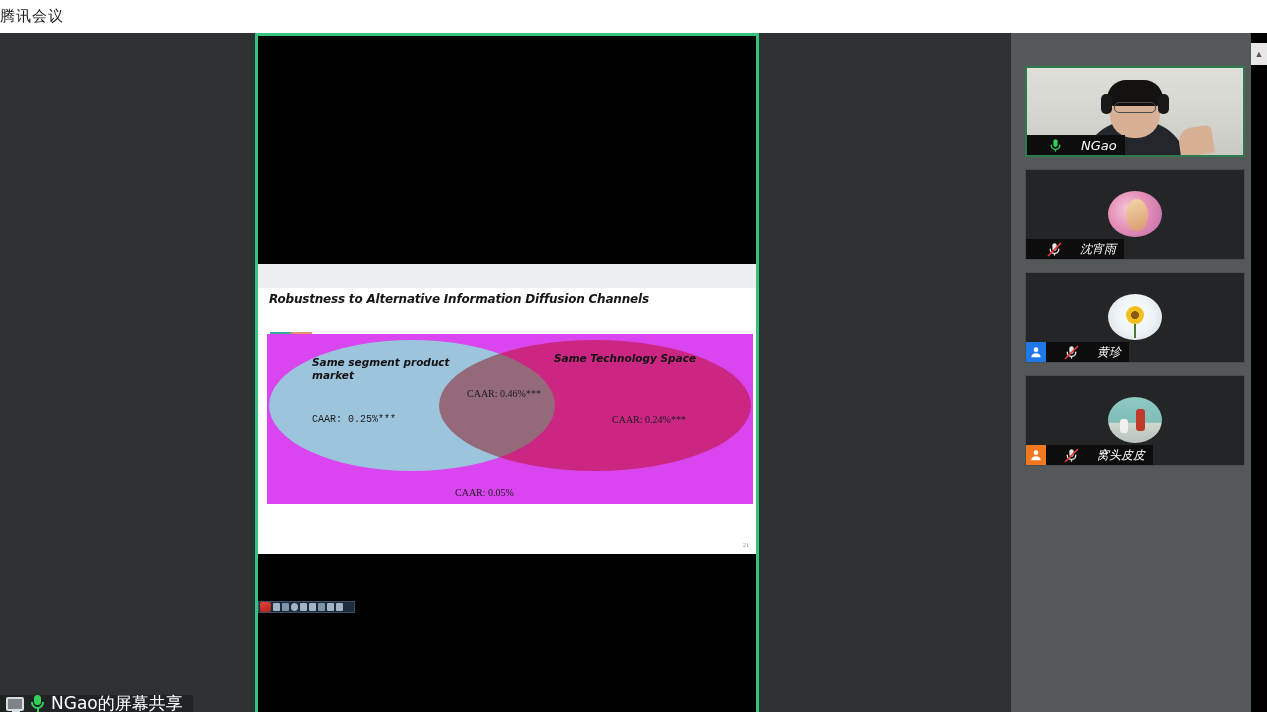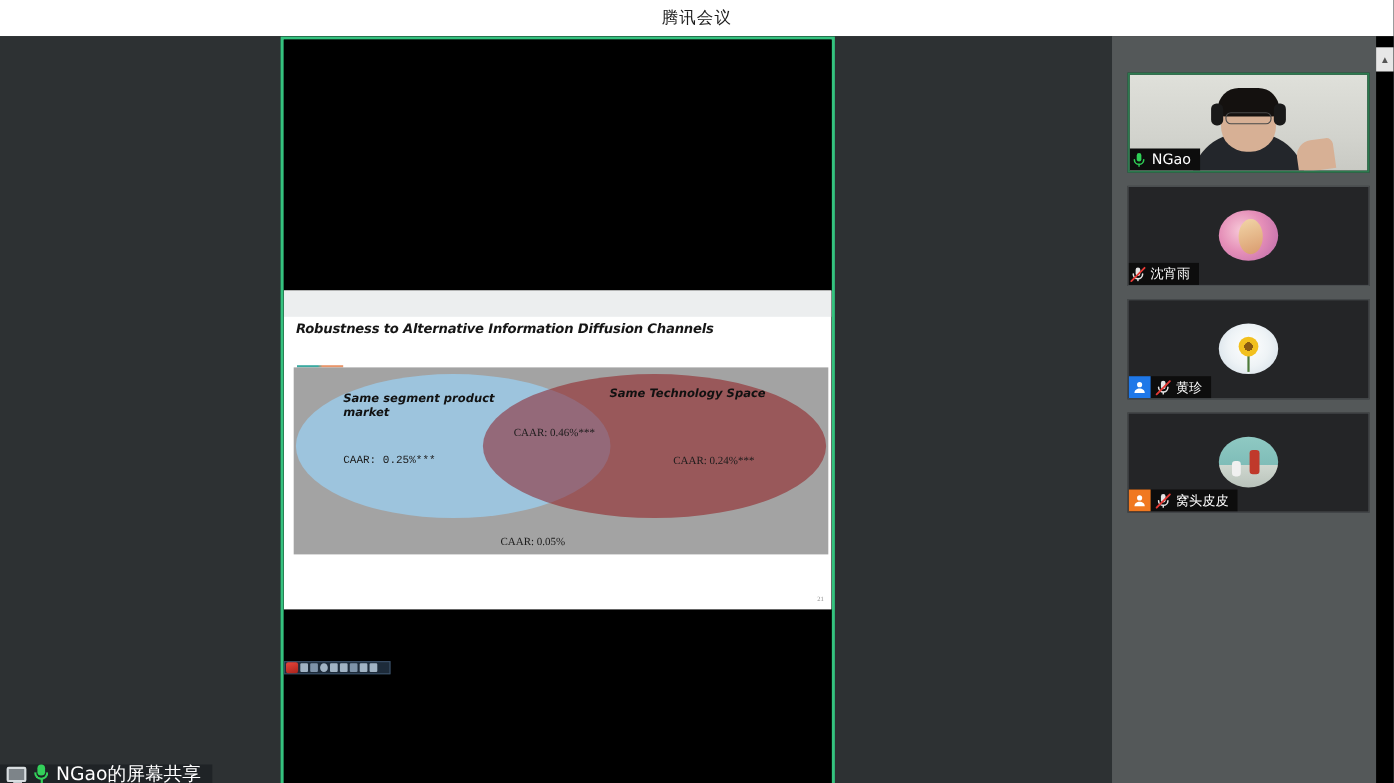--- a/index.html
+++ b/index.html
@@ -13,21 +13,21 @@
     position: relative;
     width: 1267px; height: 712px;
     overflow: hidden;
   }
 
   
   .titlebar {
     position: absolute; left: 0; top: 0;
     width: 1267px; height: 33px;
     background: #ffffff;
-    display: flex; align-items: center; justify-content: center;
+    display: flex; align-items: center; justify-content: flex-start;
   }
   .titlebar .title {
     font-size: 15px; color: #1c1c1c; letter-spacing: 1px;
     font-family: "DejaVu Sans", "Liberation Sans", sans-serif;
   }
 
   
   .meeting-body {
     position: absolute; left: 0; top: 33px;
     width: 1267px; height: 679px;
@@ -81,21 +81,21 @@
     font-style: italic;
   }
   .title-accent {
     position: absolute; left: 12px; top: 68px;
     width: 42px; height: 2px;
     background: linear-gradient(to right, #3aa9a0 0%, #3aa9a0 45%, #e8956a 55%, #e8956a 100%);
   }
   .venn-panel {
     position: absolute; left: 9px; top: 70px;
     width: 486px; height: 170px;
-    background: #a3a3a3;
+    background: #d946ef;
   }
   .ellipse {
     position: absolute;
     border-radius: 50%;
   }
   .ell-blue {
     left: 2px; top: 6px;
     width: 286px; height: 131px;
     background: #9dc4dd;
   }
@@ -357,22 +357,23 @@
     content:""; position:absolute; left:50%; top:50%; margin:-13px 0 0 -13px;
     width:26px; height:26px; border-radius:50%;
     background: radial-gradient(circle, #f4a23c 0%, #e07b26 70%, #c4601a 100%);
   }
 
   .name-strip {
     position: absolute; left: 0; bottom: 0;
     display: flex; align-items: center;
     height: 20px;
     background: #0d0d0d;
-    padding: 0 8px 0 0;
-    gap: 3px;
+    padding: 0 8px 0 20px;
+    gap: 17px;
+    font-style: italic;
   }
   .name-strip.with-badge { padding-left: 0; }
   .role-badge {
     width: 20px; height: 20px;
     display: flex; align-items: center; justify-content: center;
     flex: 0 0 auto;
   }
   .role-badge.host { background: #f07820; }
   .role-badge.cohost { background: #1f78e8; }
   .role-badge svg { display: block; }

